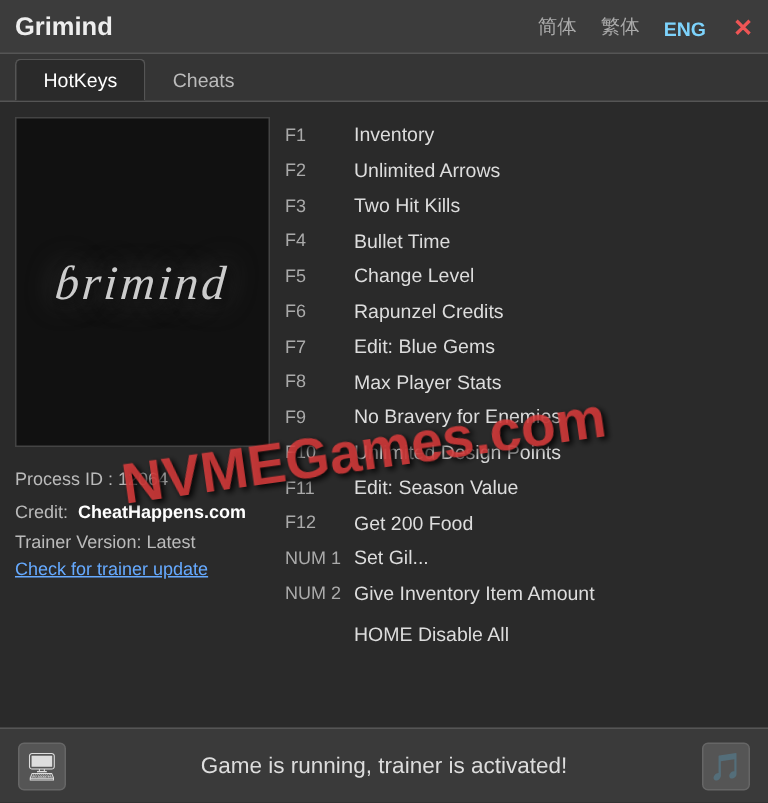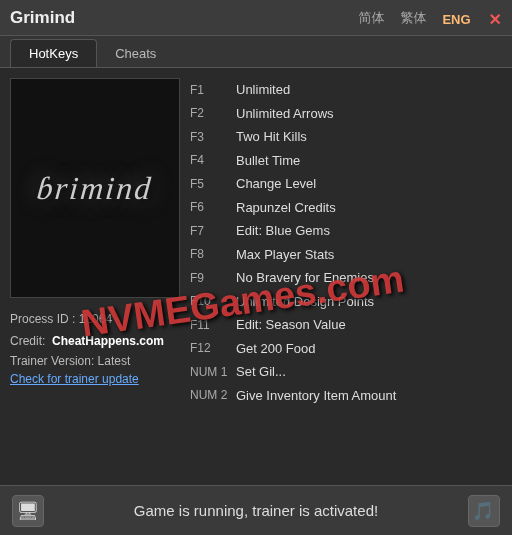--- a/index.html
+++ b/index.html
@@ -33,21 +33,21 @@
       align-items: flex-end;
       gap: 8px;
     }
     .lang-btn {
       font-size: 13px;
       color: #aaa;
       cursor: pointer;
       padding: 2px 4px;
     }
     .lang-btn.active {
-      color: #fdba74;
+      color: #7dd3fc;
       font-weight: bold;
     }
     #close-btn {
       color: #e55;
       font-weight: bold;
       font-size: 16px;
       cursor: pointer;
       margin-left: 6px;
     }
 
@@ -241,21 +241,21 @@
       </div>
       <div id="trainer-version">Trainer Version: Latest</div>
       <div id="update-link">Check for trainer update</div>
     </div>
   </div>
 
   <div id="right-panel">
     <div id="hotkeys-list">
         <div class="hotkey-row">
           <span class="hotkey-key">F1</span>
-          <span class="hotkey-desc">Unlimited</span>
+          <span class="hotkey-desc">Inventory</span>
         </div>
         <div class="hotkey-row">
           <span class="hotkey-key">F2</span>
           <span class="hotkey-desc">Unlimited Arrows</span>
         </div>
         <div class="hotkey-row">
           <span class="hotkey-key">F3</span>
           <span class="hotkey-desc">Two Hit Kills</span>
         </div>
         <div class="hotkey-row">
@@ -298,20 +298,24 @@
           <span class="hotkey-key">NUM 1</span>
           <span class="hotkey-desc">Set Gil...</span>
         </div>
         <div class="hotkey-row">
           <span class="hotkey-key">NUM 2</span>
           <span class="hotkey-desc">Give Inventory Item Amount</span>
         </div>
         <div class="hotkey-row">
           <span class="hotkey-key"></span>
           <span class="hotkey-desc"></span>
+        </div>
+        <div class="hotkey-row">
+          <span class="hotkey-key"></span>
+          <span class="hotkey-desc">HOME  Disable All</span>
         </div>
       </div>
   </div>
 
 </div>
 
 <div id="watermark">NVMEGames.com</div>
 
 <div id="status-bar">
   <div class="status-icon">🖥</div>

